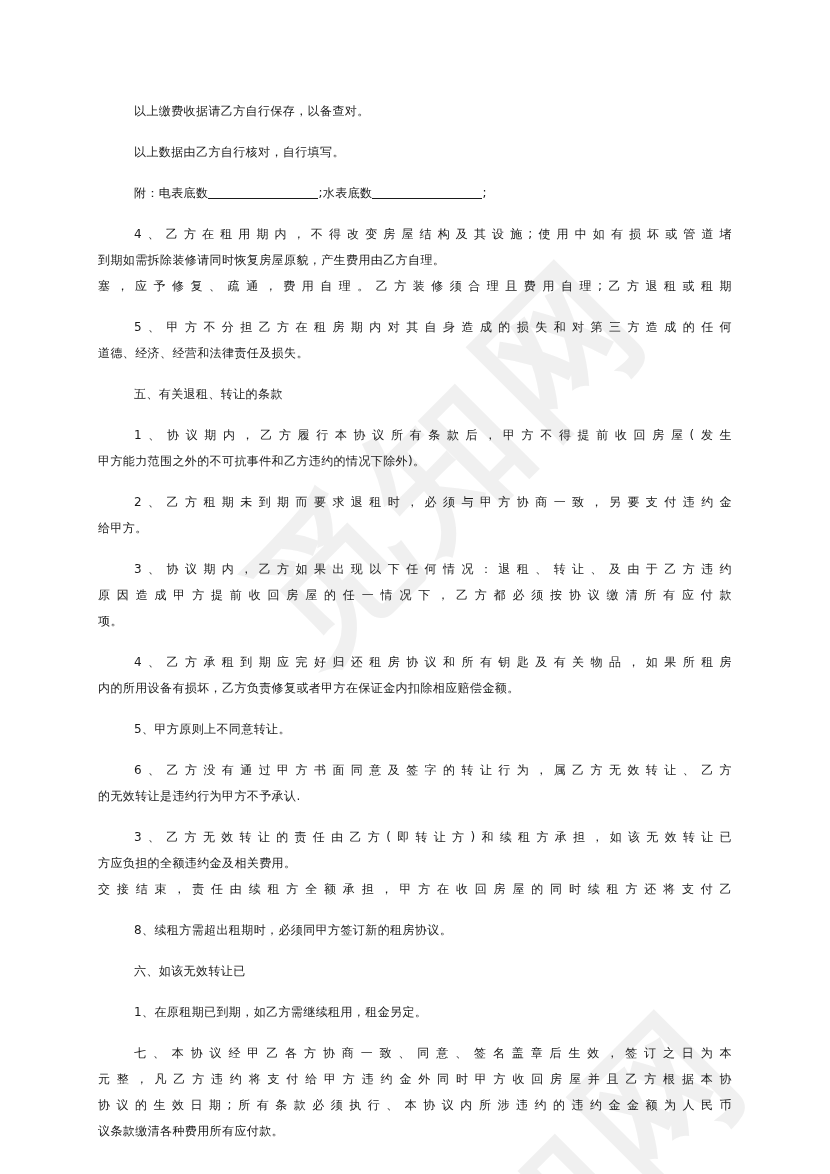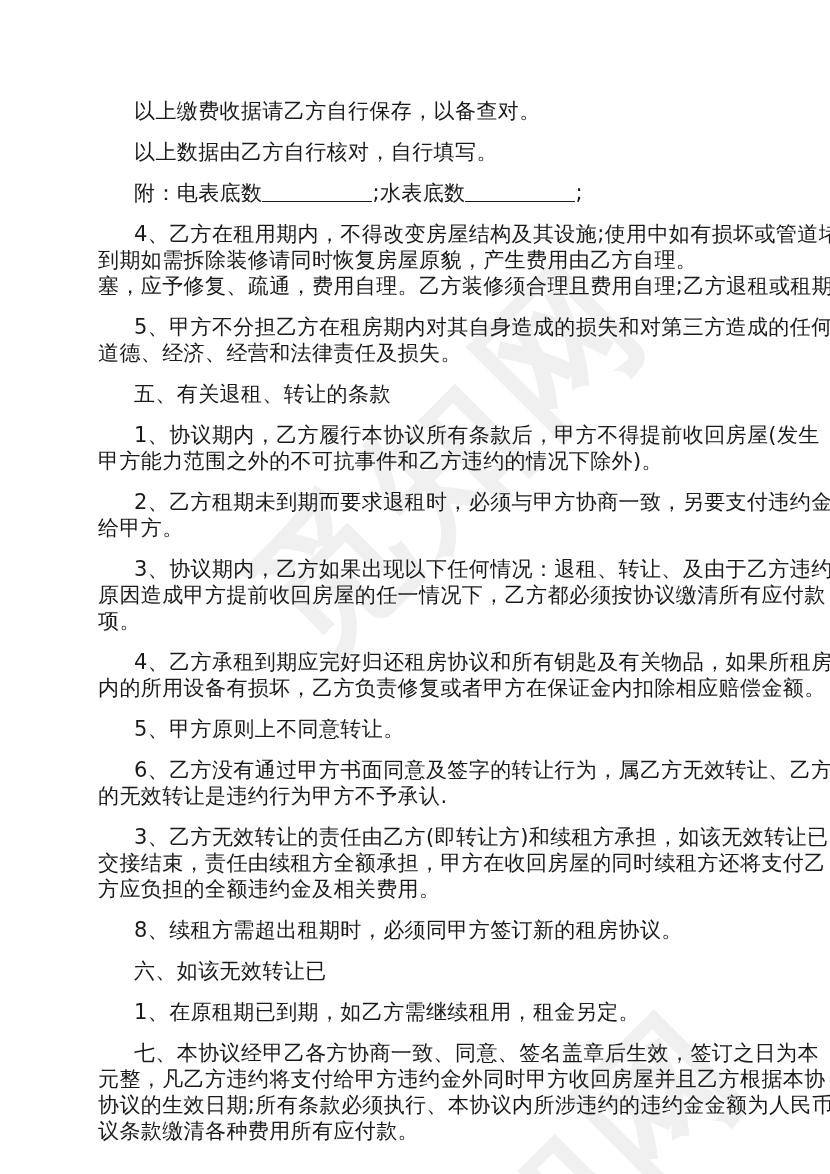--- a/index.html
+++ b/index.html
@@ -23,21 +23,21 @@
     background: #ffffff;
   }
   .content {
     position: absolute;
     left: 98px;
     top: 98px;
     width: 634px;
   }
   .para {
     margin: 0 0 15px 0;
-    font-size: 21px;
+    font-size: 12px;
     line-height: 26px;
     letter-spacing: 0.4px;
     white-space: nowrap;
   }
   .para .line {
     display: block;
     height: 26px;
     text-align: justify;
     text-align-last: justify;
   }
@@ -132,22 +132,22 @@
       <span class="line first last">5、甲方原则上不同意转让。</span>
     </p>
 
     <p class="para">
       <span class="line first">6、乙方没有通过甲方书面同意及签字的转让行为，属乙方无效转让、乙方</span>
       <span class="line last">的无效转让是违约行为甲方不予承认.</span>
     </p>
 
     <p class="para">
       <span class="line first">3、乙方无效转让的责任由乙方(即转让方)和续租方承担，如该无效转让已</span>
+      <span class="line last">方应负担的全额违约金及相关费用。</span>
       <span class="line">交接结束，责任由续租方全额承担，甲方在收回房屋的同时续租方还将支付乙</span>
-      <span class="line last">方应负担的全额违约金及相关费用。</span>
     </p>
 
     <p class="para single">
       <span class="line first last">8、续租方需超出租期时，必须同甲方签订新的租房协议。</span>
     </p>
 
     <p class="para single">
       <span class="line first last">六、如该无效转让已</span>
     </p>
 

